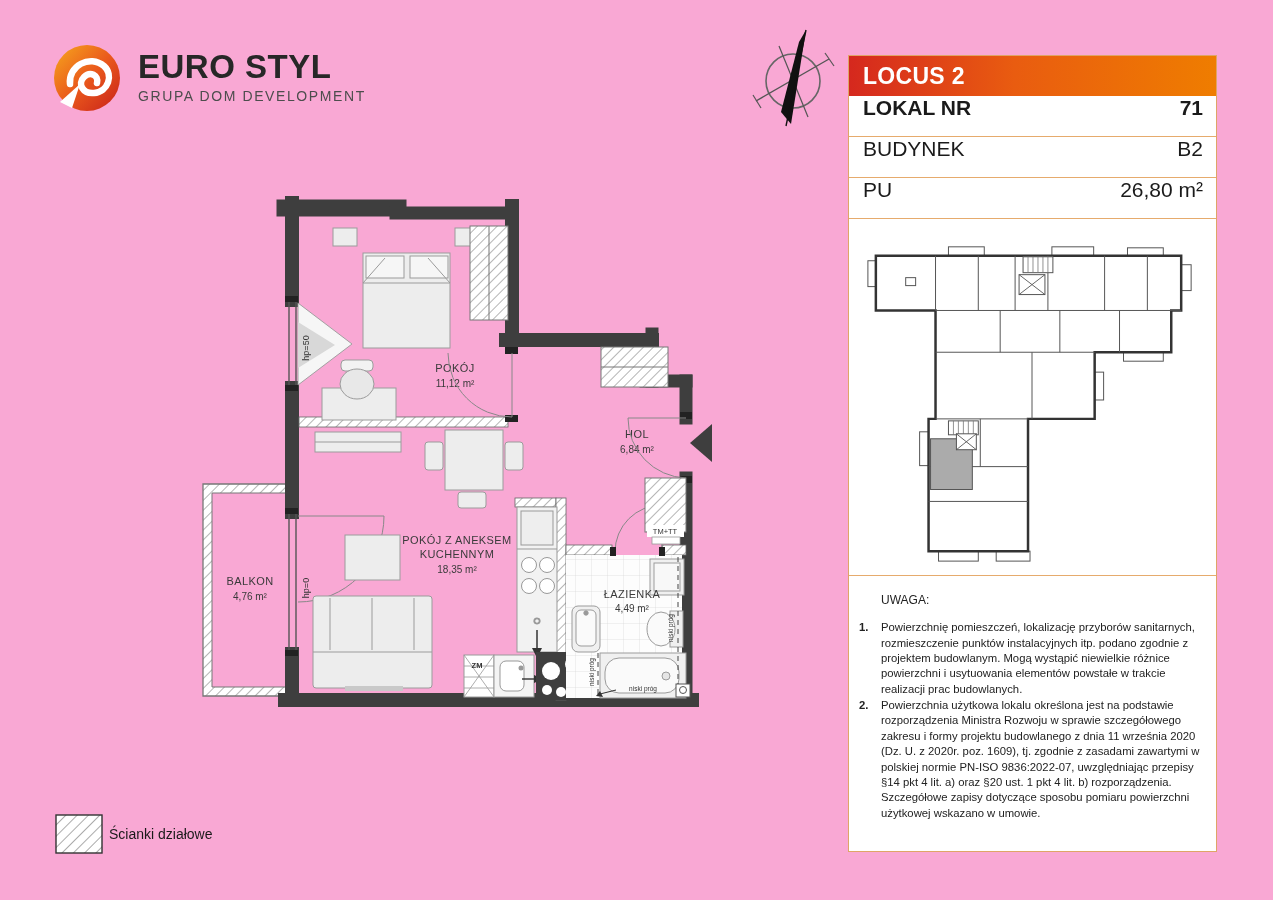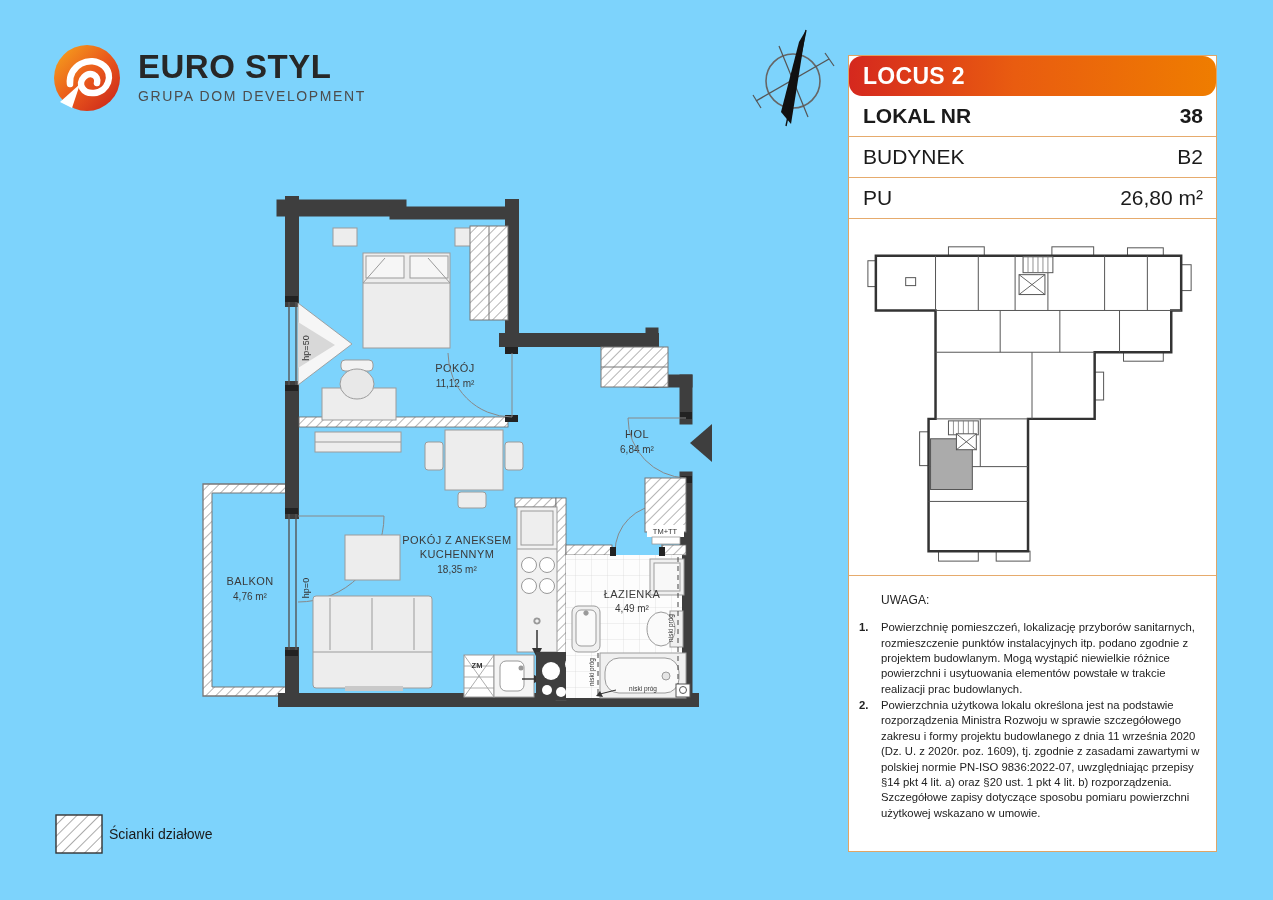--- a/index.html
+++ b/index.html
@@ -1,31 +1,31 @@
 <!DOCTYPE html>
 <html><head>
 <meta charset="utf-8">
 <style>
   html,body{margin:0;padding:0;background:#fff;}
-  .sheet{position:relative;width:1273px;height:900px;background:#7dd3fc;overflow:hidden;
+  .sheet{position:relative;width:1273px;height:900px;background:#f9a8d4;overflow:hidden;
          font-family:"Liberation Sans",sans-serif;color:#222;}
 
   
   .logo{position:absolute;left:50px;top:40px;display:flex;align-items:center;}
   .logo-text{margin-left:14px;}
   .logo-name{font-size:33px;font-weight:bold;color:#272727;letter-spacing:.5px;line-height:1;}
   .logo-sub{font-size:14px;color:#4d4d4d;letter-spacing:1.6px;margin-top:5px;}
 
   
   .panel{position:absolute;left:848px;top:55px;width:369px;height:797px;
          border:1px solid #dfa567;box-sizing:border-box;display:flex;flex-direction:column;background:#fff;}
   .panel-header{height:40px;display:flex;align-items:center;padding-left:14px;
          background:linear-gradient(90deg,#d5281e 0%,#e95c10 45%,#ef7d00 100%);
-         color:#fff;font-size:23px;font-weight:bold;letter-spacing:.3px;border-radius:13px;}
-  .info-row{height:40px;display:flex;align-items:center;justify-content:space-between;
+         color:#fff;font-size:23px;font-weight:bold;letter-spacing:.3px;}
+  .info-row{height:40px;display:flex;justify-content:space-between;
          padding:0 13px 0 14px;border-bottom:1px solid #e6ab6d;font-size:21px;color:#1a1a1a;flex:none;}
   .info-row.first .lbl,.info-row.first .val{font-weight:bold;}
   .map-section{height:356px;flex:none;display:flex;align-items:center;justify-content:center;
          border-bottom:1px solid #e6ab6d;}
   .notes{flex:1;padding:14px 16px 10px 10px;font-size:11.3px;line-height:1.36;color:#222;overflow:hidden;}
   .notes-title{font-weight:normal;margin:2px 0 12px 22px;font-size:12px;}
   .note-item{display:flex;margin-bottom:1px;}
   .note-num{width:22px;flex:none;font-weight:bold;}
   .note-text{flex:1;}
 
@@ -268,21 +268,21 @@
       <rect x="652" y="537" width="28" height="7" fill="#fff" stroke="#999" stroke-width="0.8"></rect>
     </g>
   </svg>
 
   <div class="panel">
     <div class="panel-header">
       <span>LOCUS 2</span>
     </div>
     <div class="info-row first">
       <span class="lbl">LOKAL NR</span>
-      <span class="val">38</span>
+      <span class="val">71</span>
     </div>
     <div class="info-row">
       <span class="lbl">BUDYNEK</span>
       <span class="val">B2</span>
     </div>
     <div class="info-row">
       <span class="lbl">PU</span>
       <span class="val">26,80 m²</span>
     </div>
 

